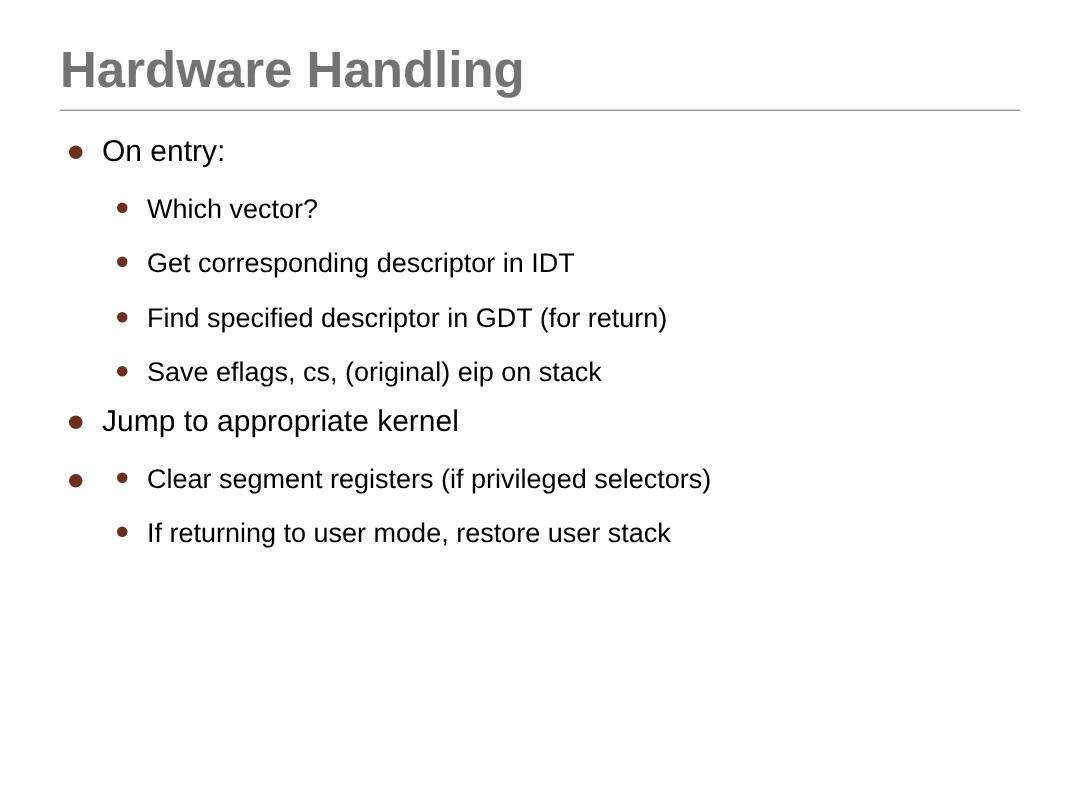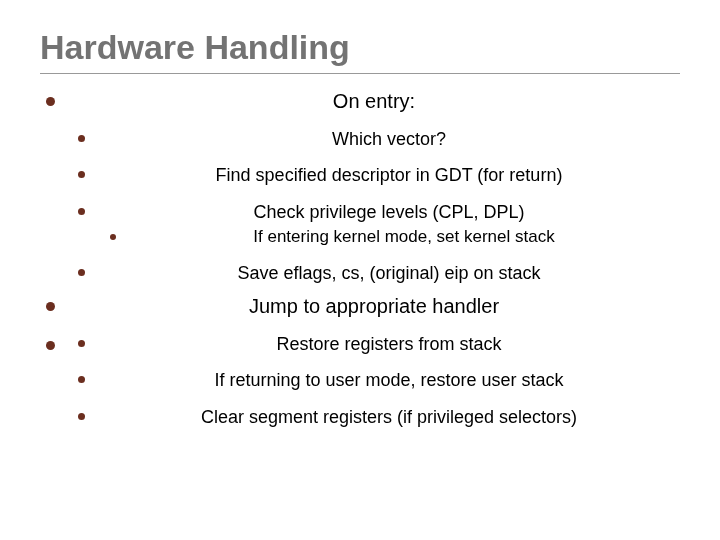--- a/index.html
+++ b/index.html
@@ -23,21 +23,20 @@
   }
   .rule {
     border: none;
     border-top: 1px solid #999;
     margin: 0 0 14px 0;
   }
   ul {
     margin: 0;
     padding: 0;
     list-style: none;
-    text-align: center;
   }
   li {
     position: relative;
     padding-left: 26px;
     line-height: 1.35;
   }
   
   li::before {
     content: "";
     position: absolute;
@@ -90,48 +89,40 @@
 
   <ul class="l1">
 
     <li>
       <span>On entry:</span>
       <ul class="l2">
         <li>
           <span>Which vector?</span>
         </li>
         <li>
-          <span>Find specified descriptor in GDT (for return)</span>
+          <span>Get corresponding descriptor in IDT</span>
         </li>
         <li>
-          <span>Check privilege levels (CPL, DPL)</span>
-          <ul class="l3">
-            <li>
-              <span>If entering kernel mode, set kernel stack</span>
-            </li>
-          </ul>
+          <span>Find specified descriptor in GDT (for return)</span>
         </li>
         <li>
           <span>Save eflags, cs, (original) eip on stack</span>
         </li>
       </ul>
     </li>
 
     <li>
-      <span>Jump to appropriate handler</span>
+      <span>Jump to appropriate kernel</span>
     </li>
 
     <li>
       <ul class="l2">
         <li>
-          <span>Restore registers from stack</span>
+          <span>Clear segment registers (if privileged selectors)</span>
         </li>
         <li>
           <span>If returning to user mode, restore user stack</span>
-        </li>
-        <li>
-          <span>Clear segment registers (if privileged selectors)</span>
         </li>
       </ul>
     </li>
 
   </ul>
 </div>
 
 </body></html>

